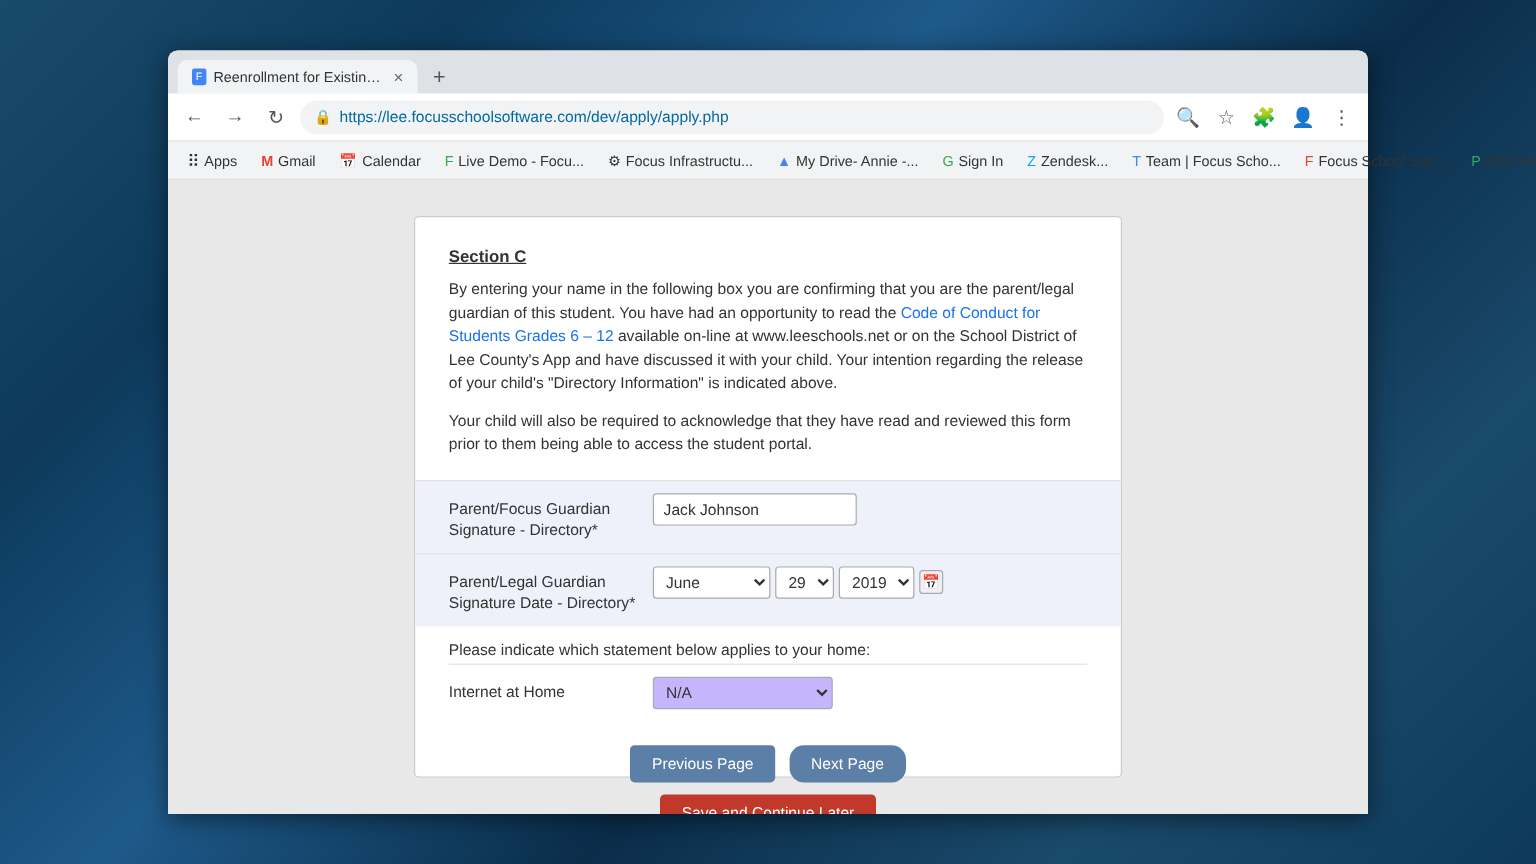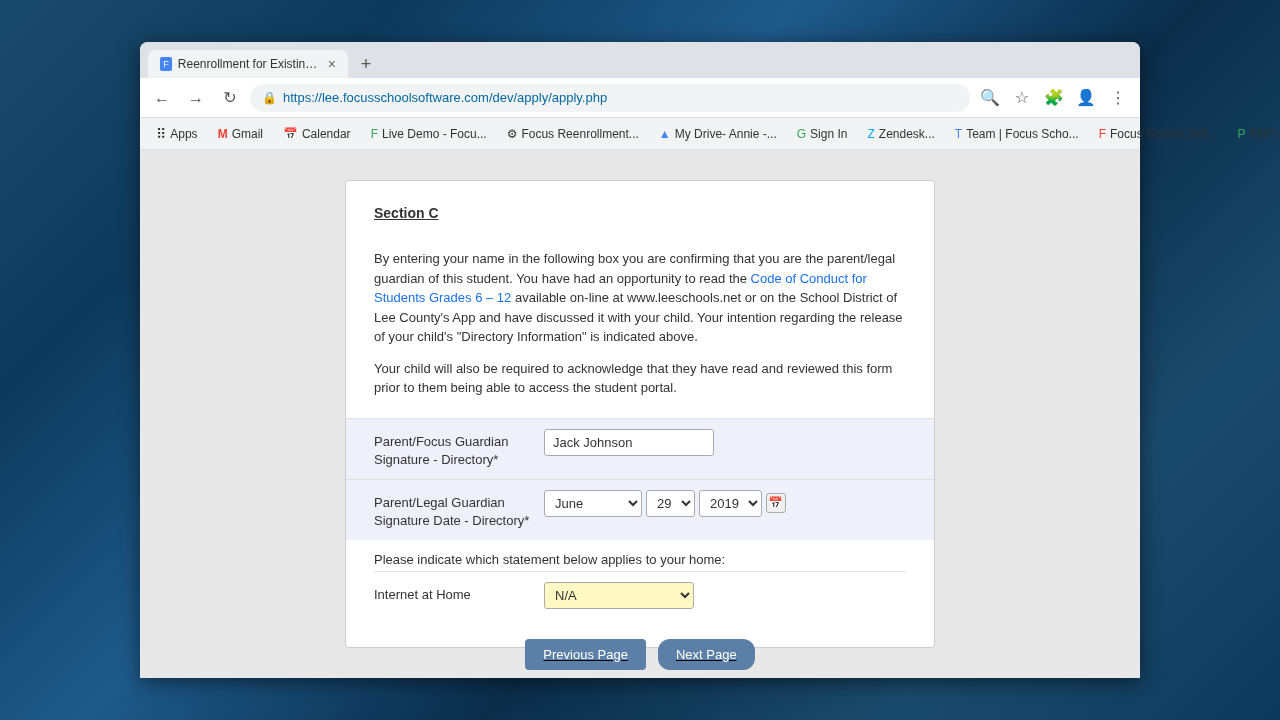--- a/index.html
+++ b/index.html
@@ -194,21 +194,21 @@
       border-radius: 4px;
       width: 590px;
       padding: 24px 28px;
     }
 
     .section-title {
       font-size: 14px;
       font-weight: bold;
       text-decoration: underline;
       color: #333;
-      margin-bottom: 28px;
+      margin-bottom: 10px;
     }
 
     .intro-text {
       font-size: 13px;
       color: #333;
       line-height: 1.5;
       margin-bottom: 12px;
     }
 
     .intro-text a {
@@ -287,38 +287,37 @@
       font-size: 12px;
       color: #555;
     }
 
     .internet-select {
       border: 1px solid #aaa;
       border-radius: 3px;
       padding: 4px 6px;
       font-size: 13px;
       color: #333;
-      background: #fef9c3;
+      background: #c4b5fd;
       cursor: pointer;
       width: 150px;
     }
 
     .please-indicate {
       font-size: 13px;
       color: #333;
       margin: 12px 0 4px 0;
     }
 
     
     .button-row {
       display: flex;
       justify-content: center;
       gap: 12px;
       margin-top: 20px;
-      text-decoration: underline;
     }
 
     .btn-prev {
       background: #5b7fa6;
       color: white;
       border: none;
       border-radius: 4px;
       padding: 8px 18px;
       font-size: 13px;
       cursor: pointer;
@@ -391,21 +390,21 @@
       <div class="bookmark-item">
         <span style="font-size:12px;">📅</span>
         <span>Calendar</span>
       </div>
       <div class="bookmark-item">
         <span style="color:#34a853;font-size:12px;">F</span>
         <span>Live Demo - Focu...</span>
       </div>
       <div class="bookmark-item">
         <span style="font-size:12px;">⚙</span>
-        <span>Focus Reenrollment...</span>
+        <span>Focus Infrastructu...</span>
       </div>
       <div class="bookmark-item">
         <span style="color:#4285f4;font-size:12px;">▲</span>
         <span>My Drive- Annie -...</span>
       </div>
       <div class="bookmark-item">
         <span style="color:#34a853;font-size:12px;">G</span>
         <span>Sign In</span>
       </div>
       <div class="bookmark-item">

